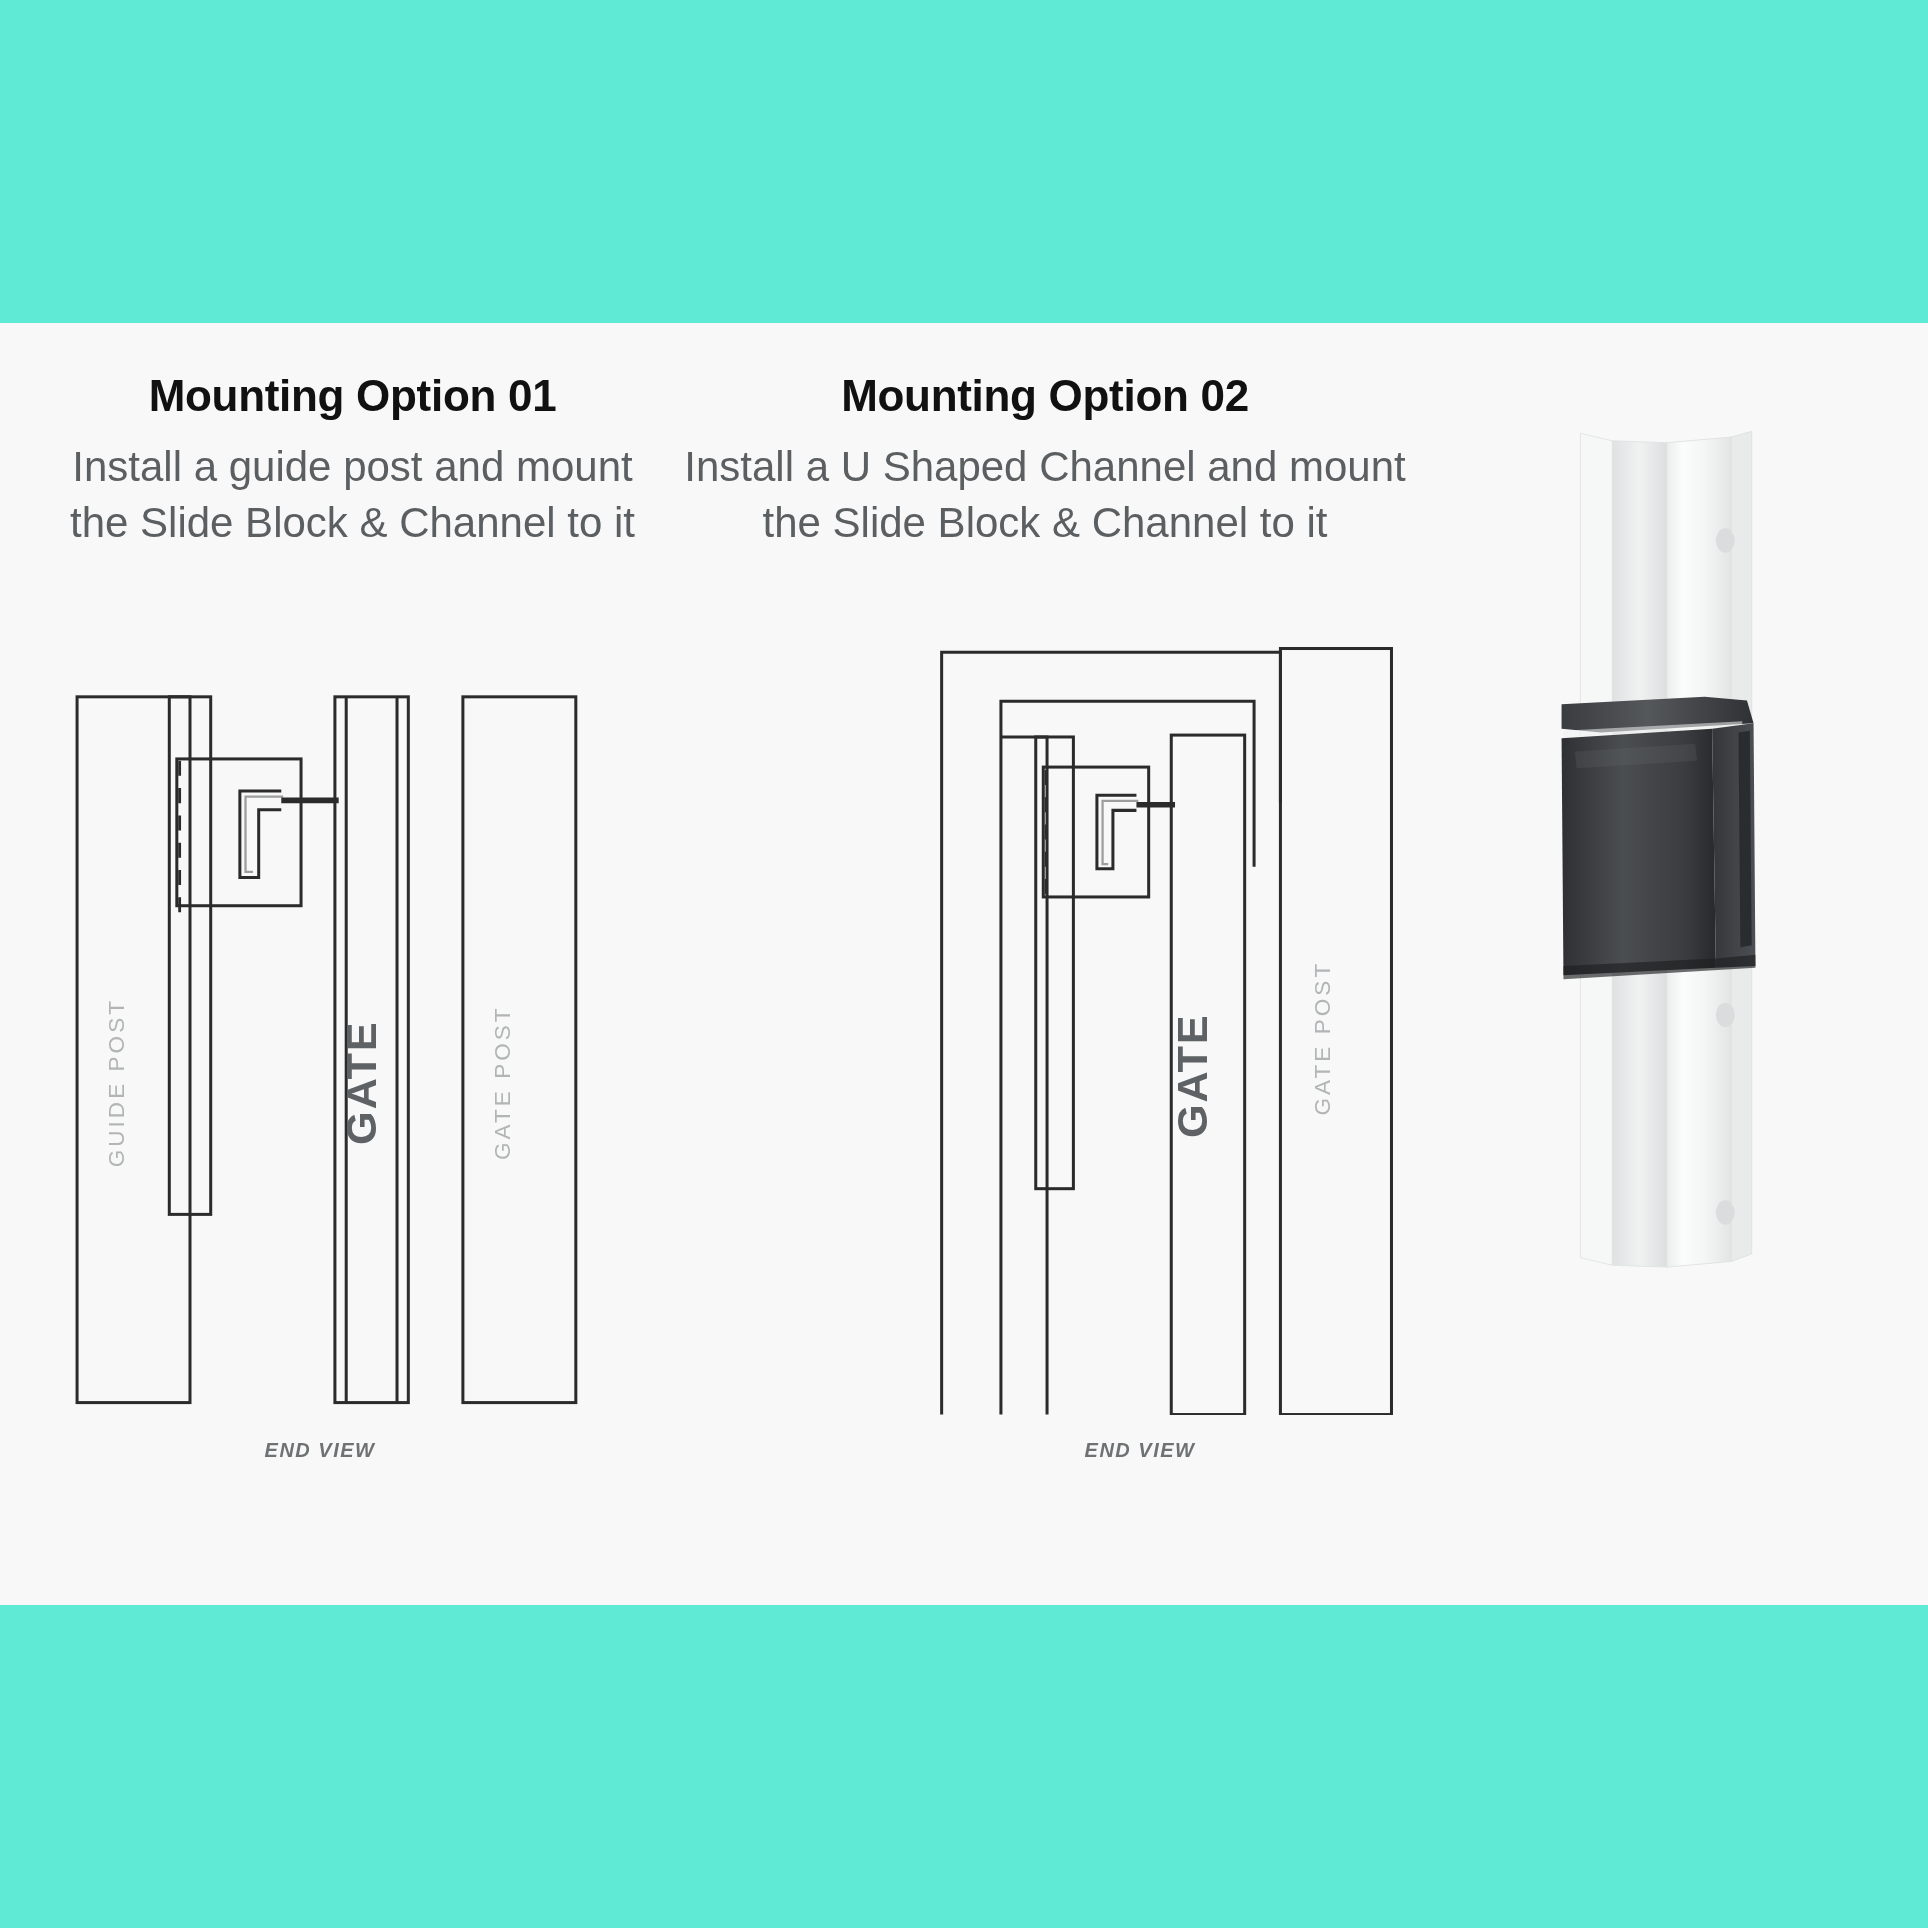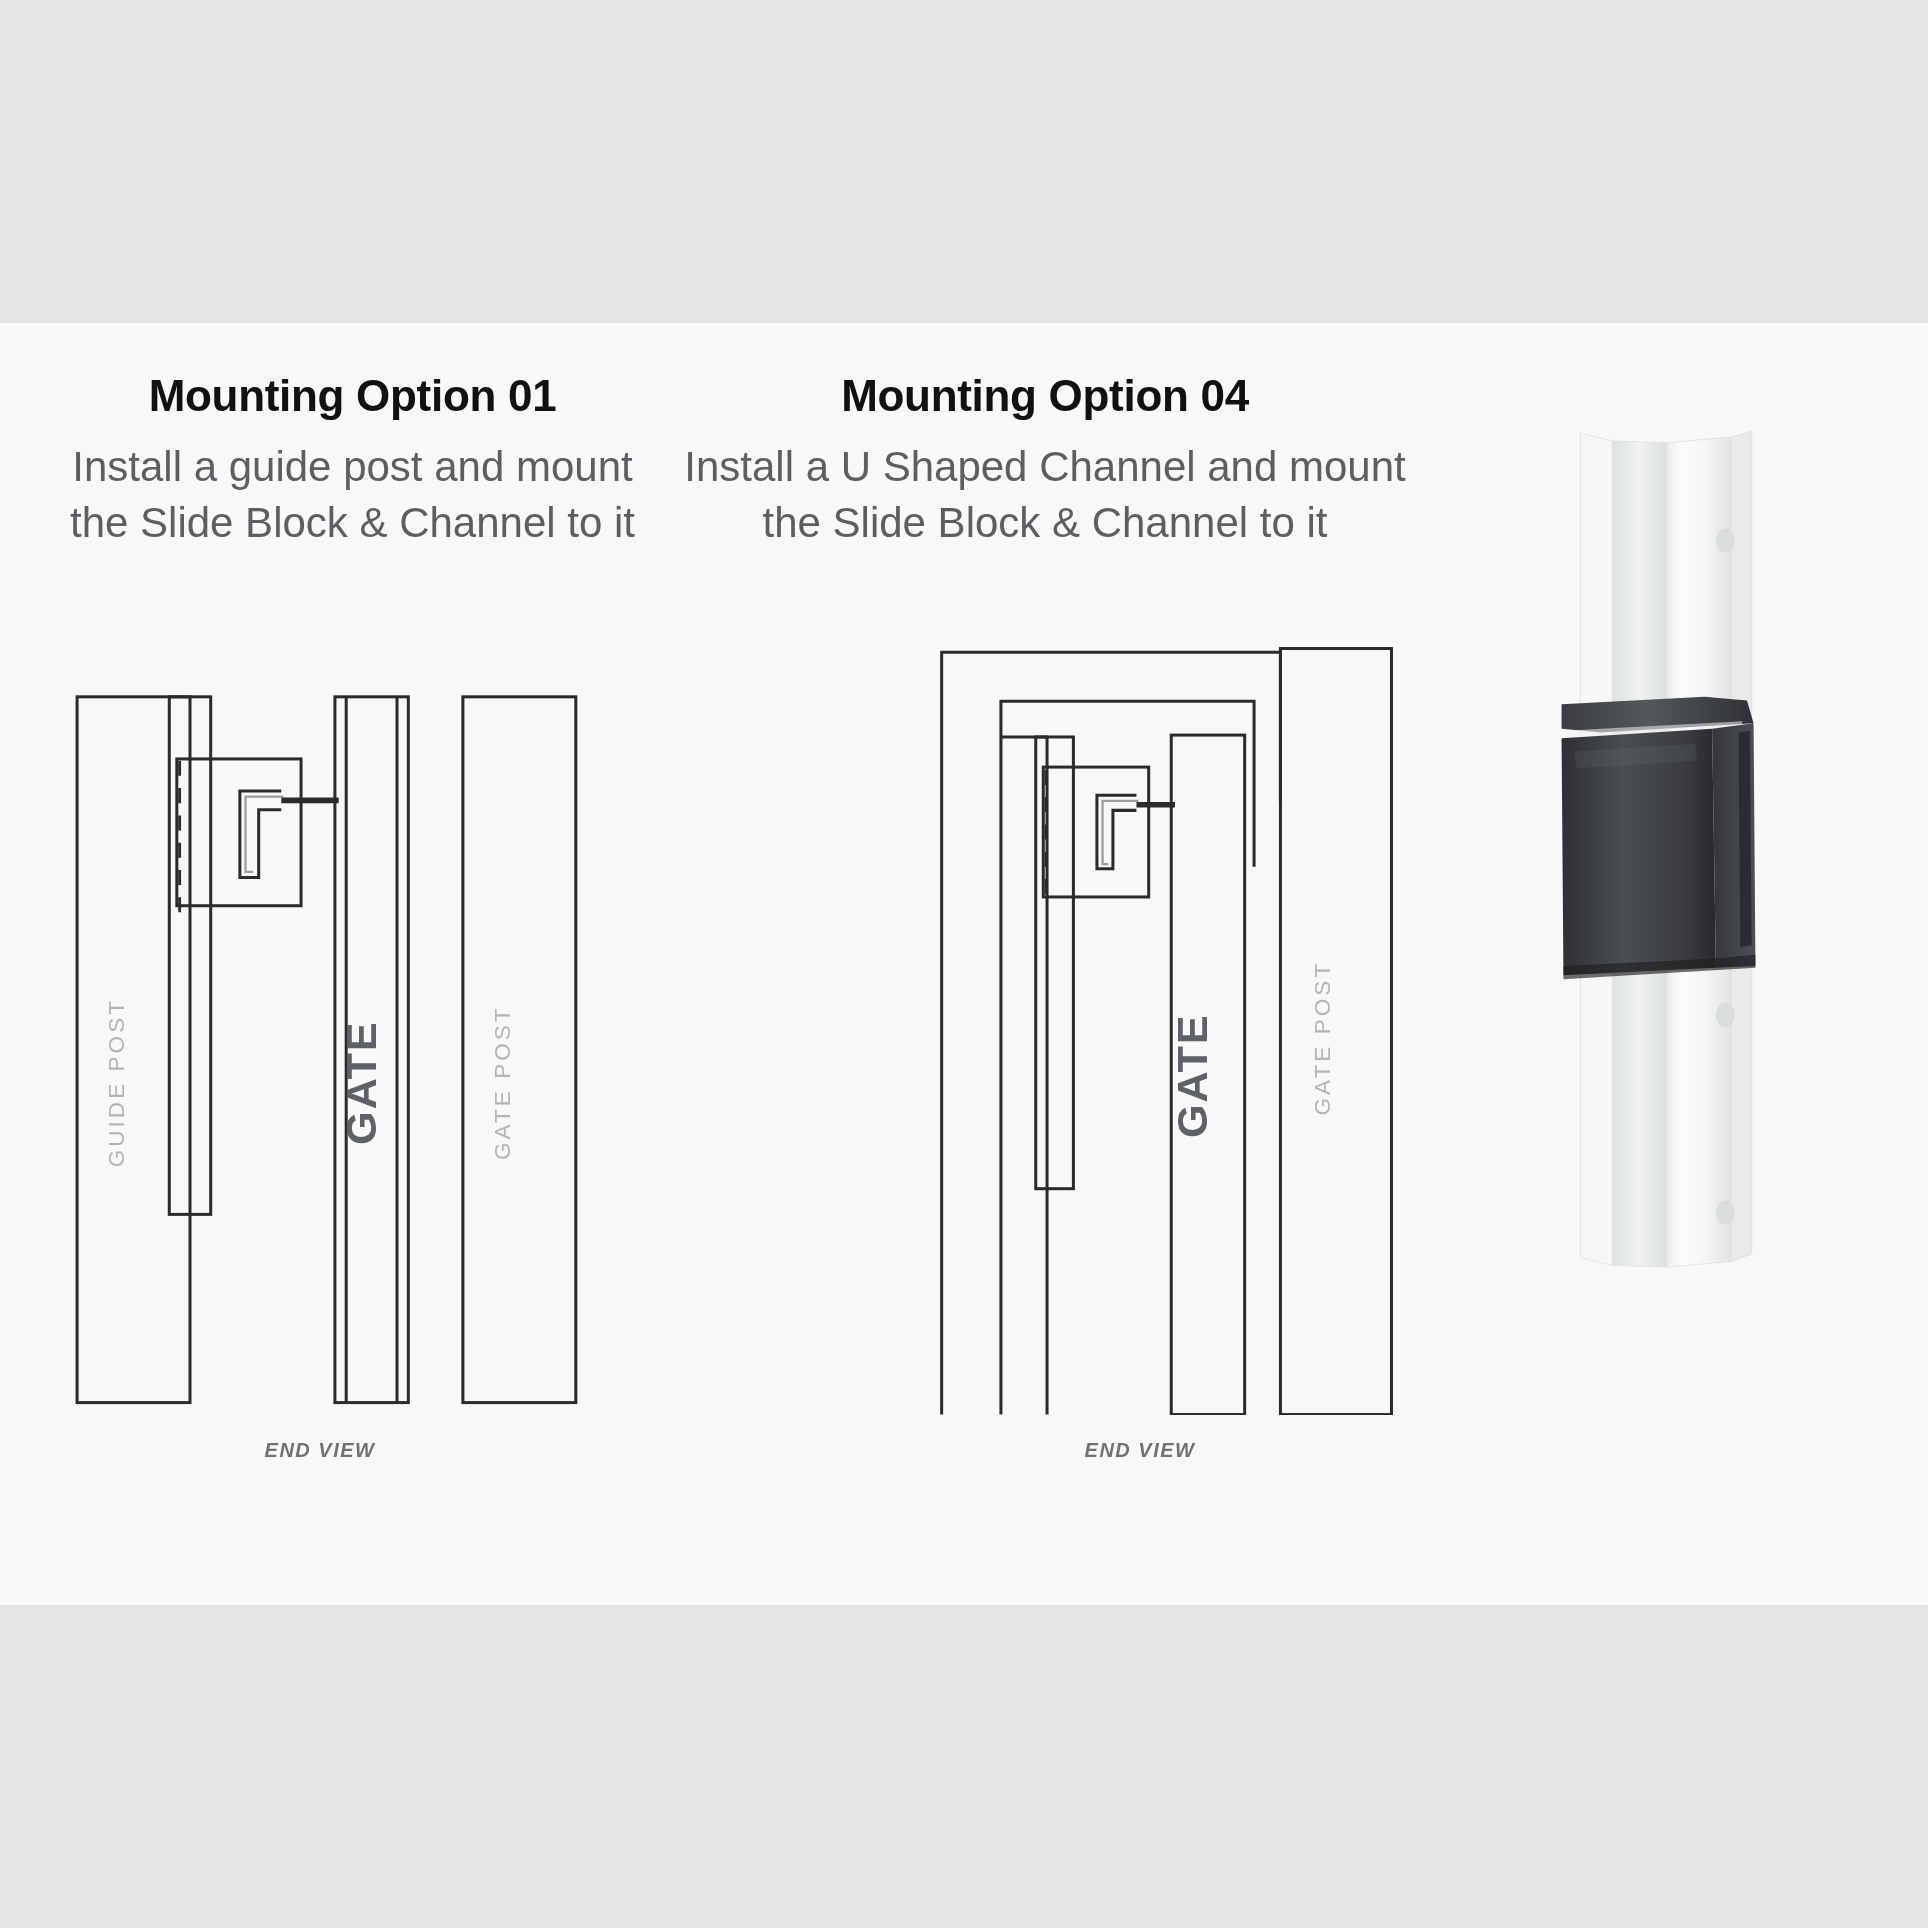--- a/index.html
+++ b/index.html
@@ -11,21 +11,21 @@
     width: 1928px;
     height: 1928px;
     font-family: "Liberation Sans", sans-serif;
     overflow: hidden;
   }
 
   #stage {
     position: relative;
     width: 1928px;
     height: 1928px;
-    background: #e5e5e5;
+    background: #5eead4;
   }
 
   
   #content-card {
     position: absolute;
     left: 0;
     top: 323px;
     width: 1928px;
     height: 1282px;
     background: #f8f8f8;
@@ -93,21 +93,21 @@
 
   <div class="opt-block" id="opt1-block">
     <div class="opt-title">Mounting Option 01</div>
     <div class="opt-sub">
       <div>Install a guide post and mount</div>
       <div>the Slide Block &amp; Channel to it</div>
     </div>
   </div>
 
   <div class="opt-block" id="opt2-block">
-    <div class="opt-title">Mounting Option 04</div>
+    <div class="opt-title">Mounting Option 02</div>
     <div class="opt-sub">
       <div>Install a U Shaped Channel and mount</div>
       <div>the Slide Block &amp; Channel to it</div>
     </div>
   </div>
 
   <div class="diagram" id="diagram-1" style="left:56px; top:678px;">
     <svg width="603" height="734" viewBox="0 0 640 780">
       <g fill="none" stroke="#2b2b2b" stroke-width="3.2" stroke-linejoin="miter">
 

